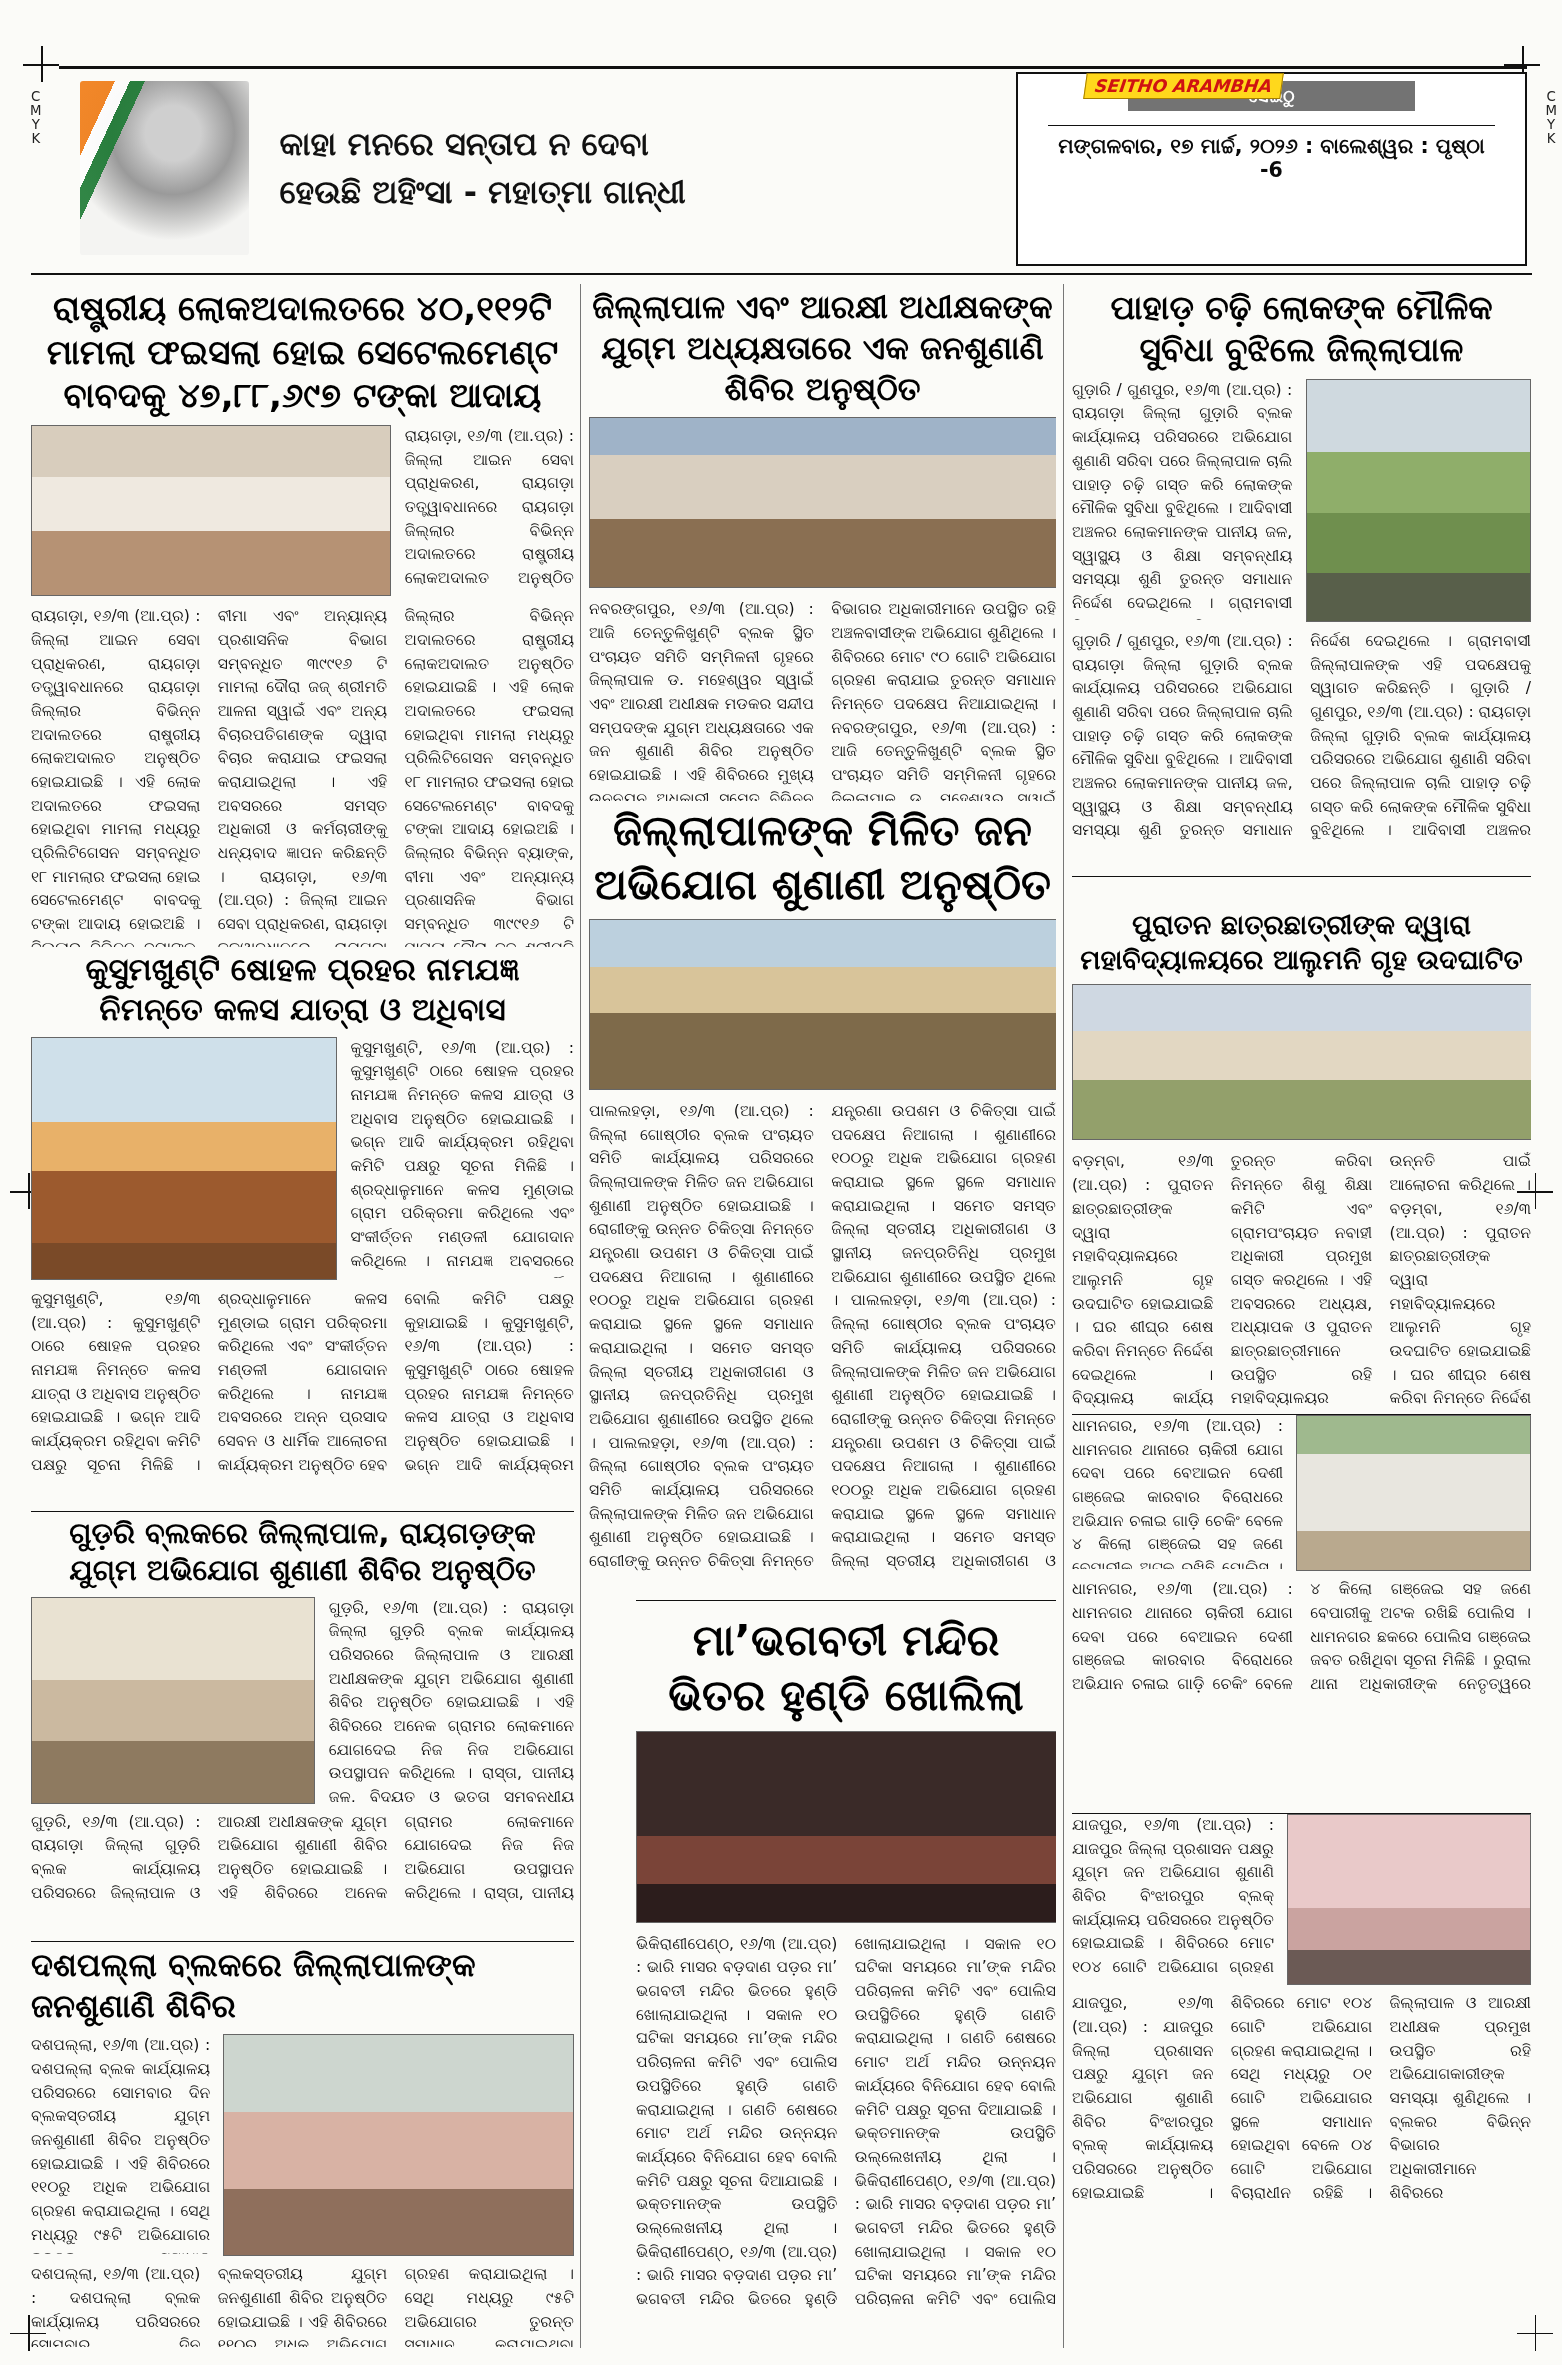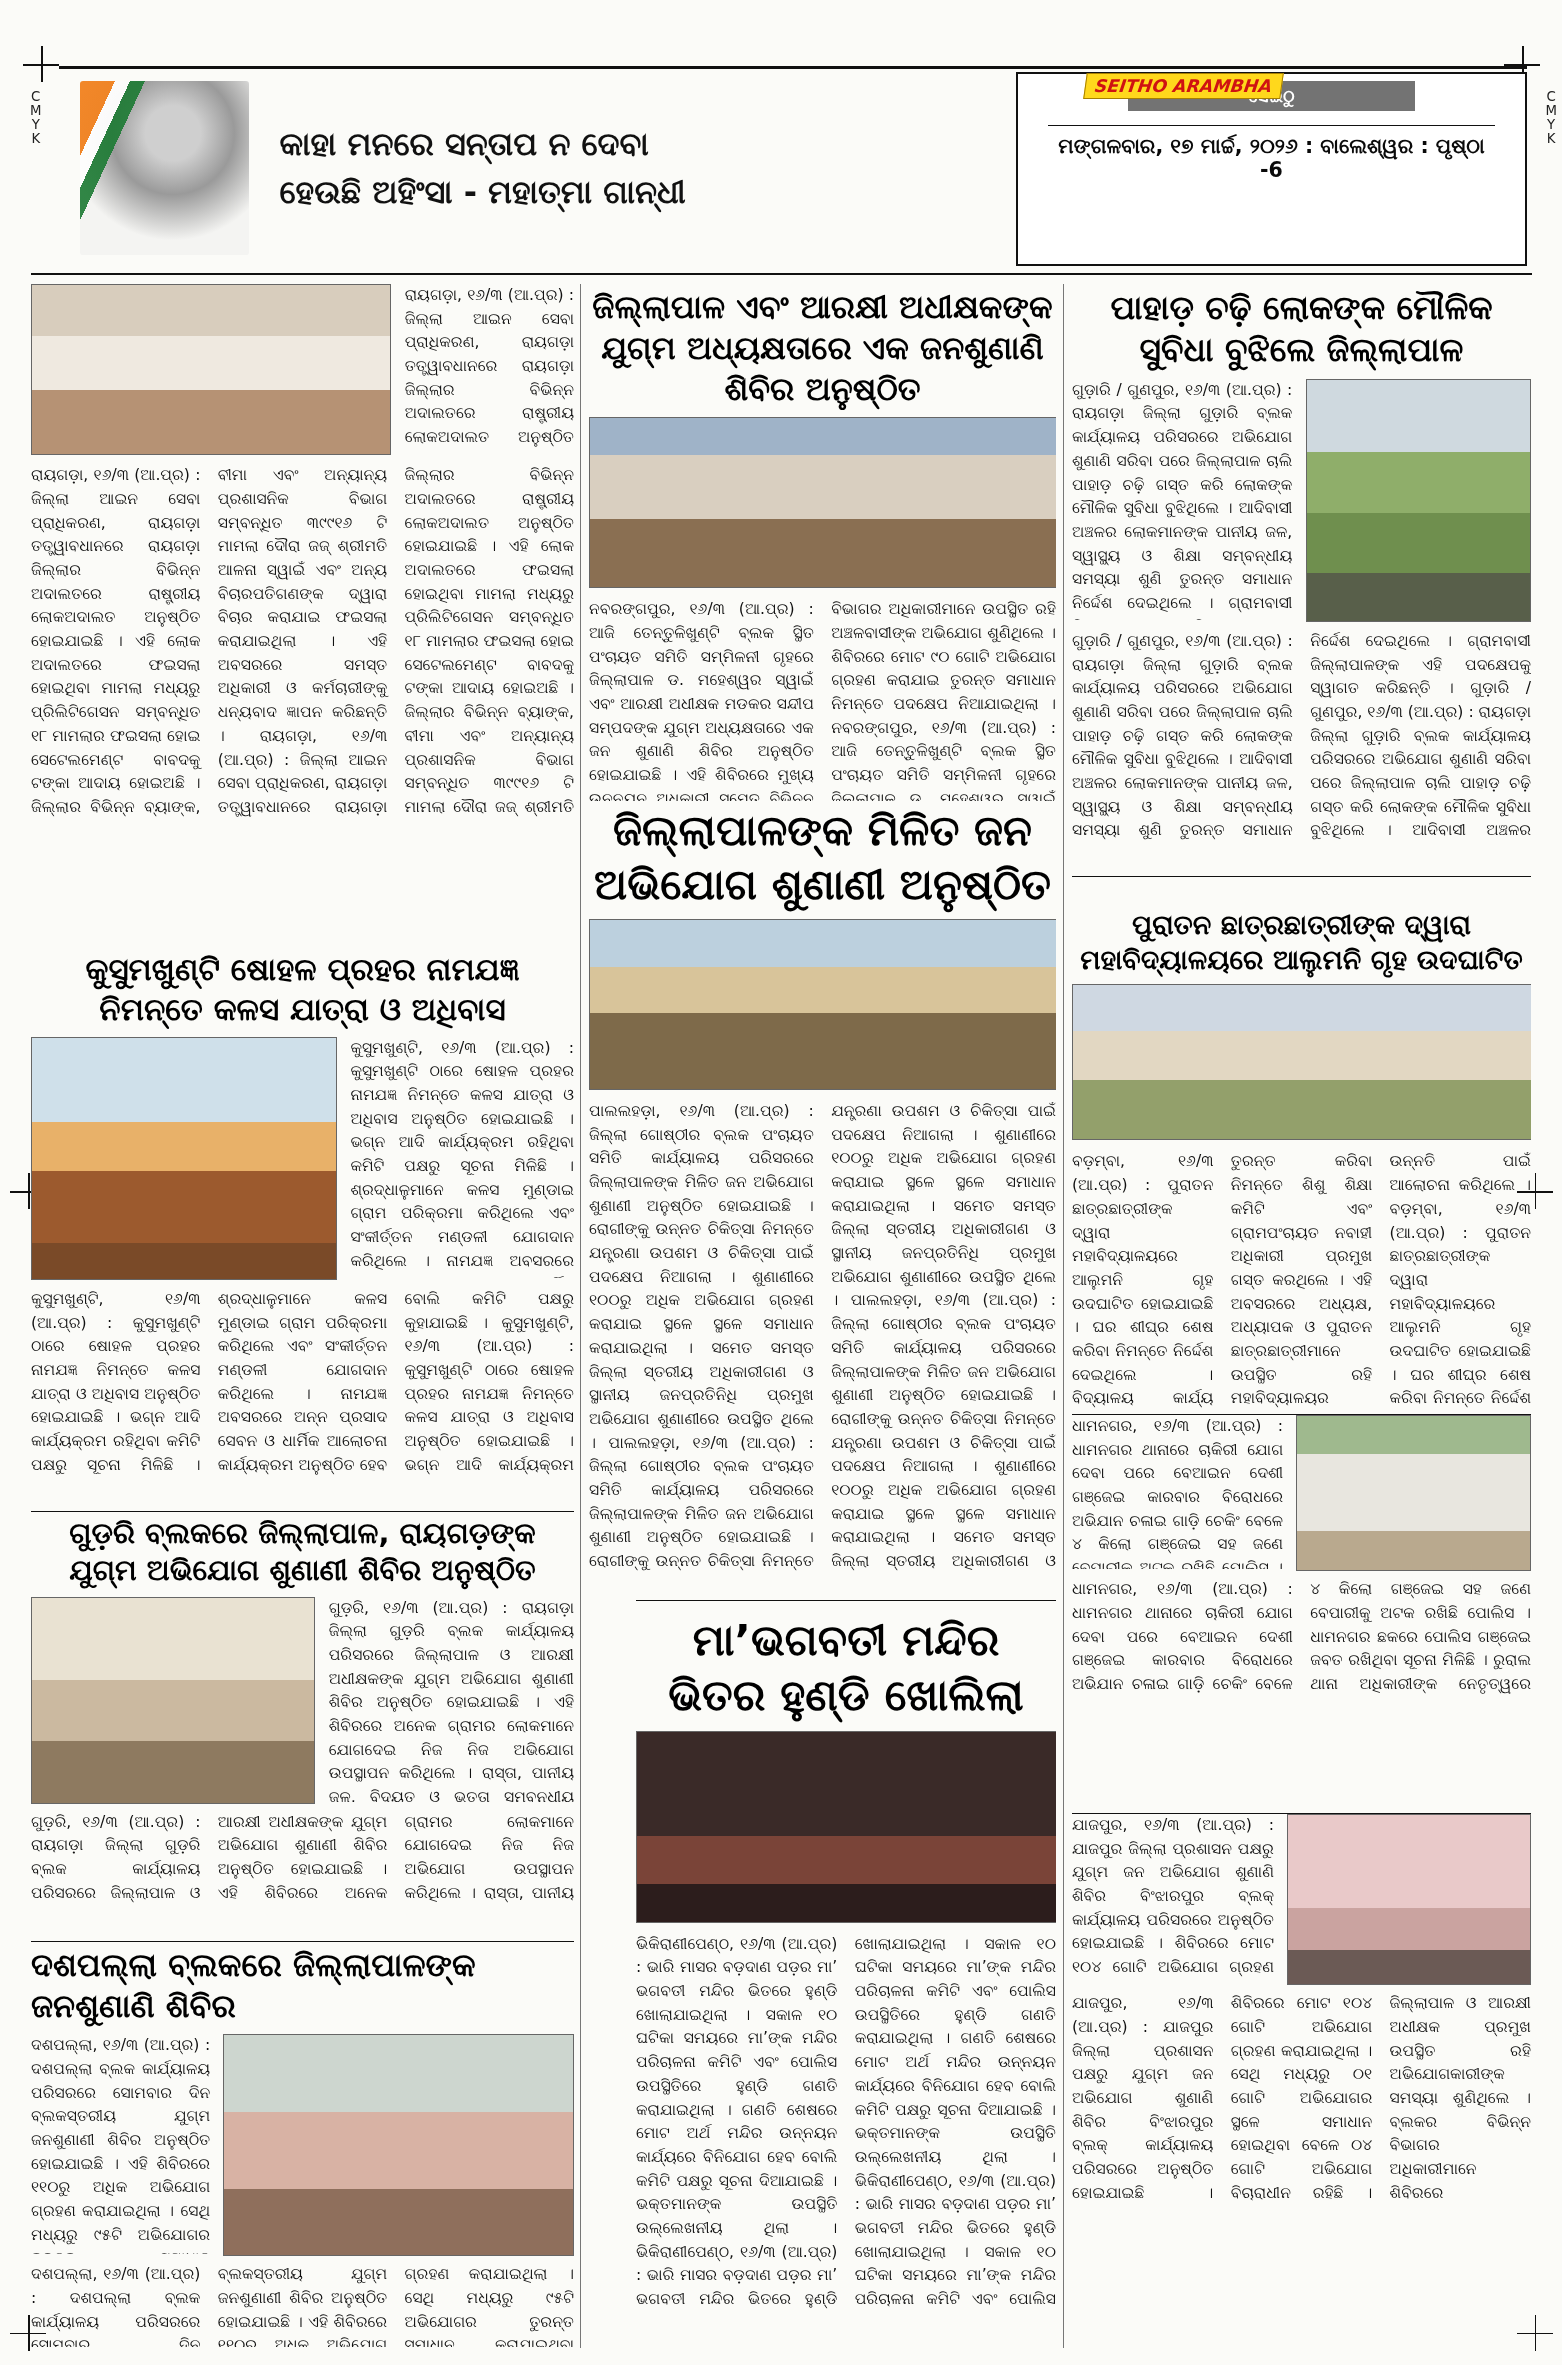--- a/index.html
+++ b/index.html
@@ -97,20 +97,21 @@
     </div>
   </div>
   <div class="headbottom"></div>
 
   <div class="vrule" style="left:580px;"></div>
   <div class="vrule" style="left:1063px;"></div>
 
   <div class="group" style="left:31px;width:543px;">
 
     <div class="article" style="top:0;height:663px;">
+      <h2 class="head" style="font-size:34px;">ରାଷ୍ଟ୍ରୀୟ ଲୋକଅଦାଲତରେ ୪୦,୧୧୨ଟି ମାମଲା ଫଇସଲା ହୋଇ ସେଟେଲମେଣ୍ଟ ବାବଦକୁ ୪୭,୮୮,୬୯୭ ଟଙ୍କା ଆଦାୟ</h2>
       <div class="row" style="height:169px;">
         <div class="photo ph-meeting" style="width:66%;height:169px;"></div>
         <div class="body" style="flex:1;height:169px;overflow:hidden;">ରାୟଗଡ଼ା, ୧୬/୩ (ଆ.ପ୍ର) : ଜିଲ୍ଲା ଆଇନ ସେବା ପ୍ରାଧିକରଣ, ରାୟଗଡ଼ା ତତ୍ତ୍ୱାବଧାନରେ ରାୟଗଡ଼ା ଜିଲ୍ଲାର ବିଭିନ୍ନ ଅଦାଲତରେ ରାଷ୍ଟ୍ରୀୟ ଲୋକଅଦାଲତ ଅନୁଷ୍ଠିତ ହୋଇଯାଇଛି । ଏହି ଲୋକ ଅଦାଲତରେ ଫଇସଲା ହୋଇଥିବା ମାମଲା ମଧ୍ୟରୁ ପ୍ରିଲିଟିଗେସନ ସମ୍ବନ୍ଧିତ ୧୮ ମାମଲାର ଫଇସଲା ହୋଇ ସେଟେଲମେଣ୍ଟ ବାବଦକୁ ଟଙ୍କା ଆଦାୟ ହୋଇଅଛି । ଜିଲ୍ଲାର ବିଭିନ୍ନ ବ୍ୟାଙ୍କ, ବୀମା ଏବଂ ଅନ୍ୟାନ୍ୟ ପ୍ରଶାସନିକ ବିଭାଗ ସମ୍ବନ୍ଧିତ ୩୯୯୧୬ ଟି ମାମଲା ଦୌରା ଜଜ୍ ଶ୍ରୀମତି ଆଳନା ସ୍ୱାଇଁ ଏବଂ ଅନ୍ୟ ବିଚାରପତିଗଣଙ୍କ ଦ୍ୱାରା ବିଚାର କରାଯାଇ ଫଇସଲା କରାଯାଇଥିଲା । ଏହି ଅବସରରେ ସମସ୍ତ ଅଧିକାରୀ ଓ କର୍ମଚାରୀଙ୍କୁ ଧନ୍ୟବାଦ ଜ୍ଞାପନ କରିଛନ୍ତି ।</div>
       </div>
       <div class="body cols3" style="margin-top:11.3px;height:359px;">ରାୟଗଡ଼ା, ୧୬/୩ (ଆ.ପ୍ର) : ଜିଲ୍ଲା ଆଇନ ସେବା ପ୍ରାଧିକରଣ, ରାୟଗଡ଼ା ତତ୍ତ୍ୱାବଧାନରେ ରାୟଗଡ଼ା ଜିଲ୍ଲାର ବିଭିନ୍ନ ଅଦାଲତରେ ରାଷ୍ଟ୍ରୀୟ ଲୋକଅଦାଲତ ଅନୁଷ୍ଠିତ ହୋଇଯାଇଛି । ଏହି ଲୋକ ଅଦାଲତରେ ଫଇସଲା ହୋଇଥିବା ମାମଲା ମଧ୍ୟରୁ ପ୍ରିଲିଟିଗେସନ ସମ୍ବନ୍ଧିତ ୧୮ ମାମଲାର ଫଇସଲା ହୋଇ ସେଟେଲମେଣ୍ଟ ବାବଦକୁ ଟଙ୍କା ଆଦାୟ ହୋଇଅଛି । ଜିଲ୍ଲାର ବିଭିନ୍ନ ବ୍ୟାଙ୍କ, ବୀମା ଏବଂ ଅନ୍ୟାନ୍ୟ ପ୍ରଶାସନିକ ବିଭାଗ ସମ୍ବନ୍ଧିତ ୩୯୯୧୬ ଟି ମାମଲା ଦୌରା ଜଜ୍ ଶ୍ରୀମତି ଆଳନା ସ୍ୱାଇଁ ଏବଂ ଅନ୍ୟ ବିଚାରପତିଗଣଙ୍କ ଦ୍ୱାରା ବିଚାର କରାଯାଇ ଫଇସଲା କରାଯାଇଥିଲା । ଏହି ଅବସରରେ ସମସ୍ତ ଅଧିକାରୀ ଓ କର୍ମଚାରୀଙ୍କୁ ଧନ୍ୟବାଦ ଜ୍ଞାପନ କରିଛନ୍ତି । ରାୟଗଡ଼ା, ୧୬/୩ (ଆ.ପ୍ର) : ଜିଲ୍ଲା ଆଇନ ସେବା ପ୍ରାଧିକରଣ, ରାୟଗଡ଼ା ତତ୍ତ୍ୱାବଧାନରେ ରାୟଗଡ଼ା ଜିଲ୍ଲାର ବିଭିନ୍ନ ଅଦାଲତରେ ରାଷ୍ଟ୍ରୀୟ ଲୋକଅଦାଲତ ଅନୁଷ୍ଠିତ ହୋଇଯାଇଛି । ଏହି ଲୋକ ଅଦାଲତରେ ଫଇସଲା ହୋଇଥିବା ମାମଲା ମଧ୍ୟରୁ ପ୍ରିଲିଟିଗେସନ ସମ୍ବନ୍ଧିତ ୧୮ ମାମଲାର ଫଇସଲା ହୋଇ ସେଟେଲମେଣ୍ଟ ବାବଦକୁ ଟଙ୍କା ଆଦାୟ ହୋଇଅଛି । ଜିଲ୍ଲାର ବିଭିନ୍ନ ବ୍ୟାଙ୍କ, ବୀମା ଏବଂ ଅନ୍ୟାନ୍ୟ ପ୍ରଶାସନିକ ବିଭାଗ ସମ୍ବନ୍ଧିତ ୩୯୯୧୬ ଟି ମାମଲା ଦୌରା ଜଜ୍ ଶ୍ରୀମତି ଆଳନା ସ୍ୱାଇଁ ଏବଂ ଅନ୍ୟ ବିଚାରପତିଗଣଙ୍କ ଦ୍ୱାରା ବିଚାର କରାଯାଇ ଫଇସଲା କରାଯାଇଥିଲା । ଏହି ଅବସରରେ ସମସ୍ତ ଅଧିକାରୀ ଓ କର୍ମଚାରୀଙ୍କୁ ଧନ୍ୟବାଦ ଜ୍ଞାପନ କରିଛନ୍ତି । ରାୟଗଡ଼ା, ୧୬/୩ (ଆ.ପ୍ର) : ଜିଲ୍ଲା ଆଇନ ସେବା ପ୍ରାଧିକରଣ, ରାୟଗଡ଼ା ତତ୍ତ୍ୱାବଧାନରେ ରାୟଗଡ଼ା ଜିଲ୍ଲାର ବିଭିନ୍ନ ଅଦାଲତରେ ରାଷ୍ଟ୍ରୀୟ ଲୋକଅଦାଲତ ଅନୁଷ୍ଠିତ ହୋଇଯାଇଛି । ଏହି ଲୋକ ଅଦାଲତରେ ଫଇସଲା ହୋଇଥିବା ମାମଲା ମଧ୍ୟରୁ ପ୍ରିଲିଟିଗେସନ ସମ୍ବନ୍ଧିତ ୧୮ ମାମଲାର ଫଇସଲା ହୋଇ ସେଟେଲମେଣ୍ଟ ବାବଦକୁ ଟଙ୍କା ଆଦାୟ ହୋଇଅଛି । ଜିଲ୍ଲାର ବିଭିନ୍ନ ବ୍ୟାଙ୍କ, ବୀମା ଏବଂ ଅନ୍ୟାନ୍ୟ ପ୍ରଶାସନିକ ବିଭାଗ ସମ୍ବନ୍ଧିତ ୩୯୯୧୬ ଟି ମାମଲା ଦୌରା ଜଜ୍ ଶ୍ରୀମତି ଆଳନା ସ୍ୱାଇଁ ଏବଂ ଅନ୍ୟ ବିଚାରପତିଗଣଙ୍କ ଦ୍ୱାରା ବିଚାର କରାଯାଇ ଫଇସଲା କରାଯାଇଥିଲା । ଏହି ଅବସରରେ ସମସ୍ତ ଅଧିକାରୀ ଓ କର୍ମଚାରୀଙ୍କୁ ଧନ୍ୟବାଦ ଜ୍ଞାପନ କରିଛନ୍ତି । ରାୟଗଡ଼ା, ୧୬/୩ (ଆ.ପ୍ର) : ଜିଲ୍ଲା ଆଇନ ସେବା ପ୍ରାଧିକରଣ, ରାୟଗଡ଼ା ତତ୍ତ୍ୱାବଧାନରେ ରାୟଗଡ଼ା ଜିଲ୍ଲାର ବିଭିନ୍ନ ଅଦାଲତରେ ରାଷ୍ଟ୍ରୀୟ ଲୋକଅଦାଲତ ଅନୁଷ୍ଠିତ ହୋଇଯାଇଛି । ଏହି ଲୋକ ଅଦାଲତରେ ଫଇସଲା ହୋଇଥିବା ମାମଲା ମଧ୍ୟରୁ ପ୍ରିଲିଟିଗେସନ ସମ୍ବନ୍ଧିତ ୧୮ ମାମଲାର ଫଇସଲା ହୋଇ ସେଟେଲମେଣ୍ଟ ବାବଦକୁ ଟଙ୍କା ଆଦାୟ ହୋଇଅଛି । ଜିଲ୍ଲାର ବିଭିନ୍ନ ବ୍ୟାଙ୍କ, ବୀମା ଏବଂ ଅନ୍ୟାନ୍ୟ ପ୍ରଶାସନିକ ବିଭାଗ ସମ୍ବନ୍ଧିତ ୩୯୯୧୬ ଟି ମାମଲା ଦୌରା ଜଜ୍ ଶ୍ରୀମତି ଆଳନା ସ୍ୱାଇଁ ଏବଂ ଅନ୍ୟ ବିଚାରପତିଗଣଙ୍କ ଦ୍ୱାରା ବିଚାର କରାଯାଇ ଫଇସଲା କରାଯାଇଥିଲା । ଏହି ଅବସରରେ ସମସ୍ତ ଅଧିକାରୀ ଓ କର୍ମଚାରୀଙ୍କୁ ଧନ୍ୟବାଦ ଜ୍ଞାପନ କରିଛନ୍ତି ।</div>
     </div>
 
     <div class="article" style="top:663px;height:563px;">
       <h2 class="head" style="font-size:31px;">କୁସୁମଖୁଣ୍ଟି ଷୋହଳ ପ୍ରହର ନାମଯଜ୍ଞ ନିମନ୍ତେ କଳସ ଯାତ୍ରା ଓ ଅଧିବାସ</h2>
       <div class="row" style="height:241px;">

